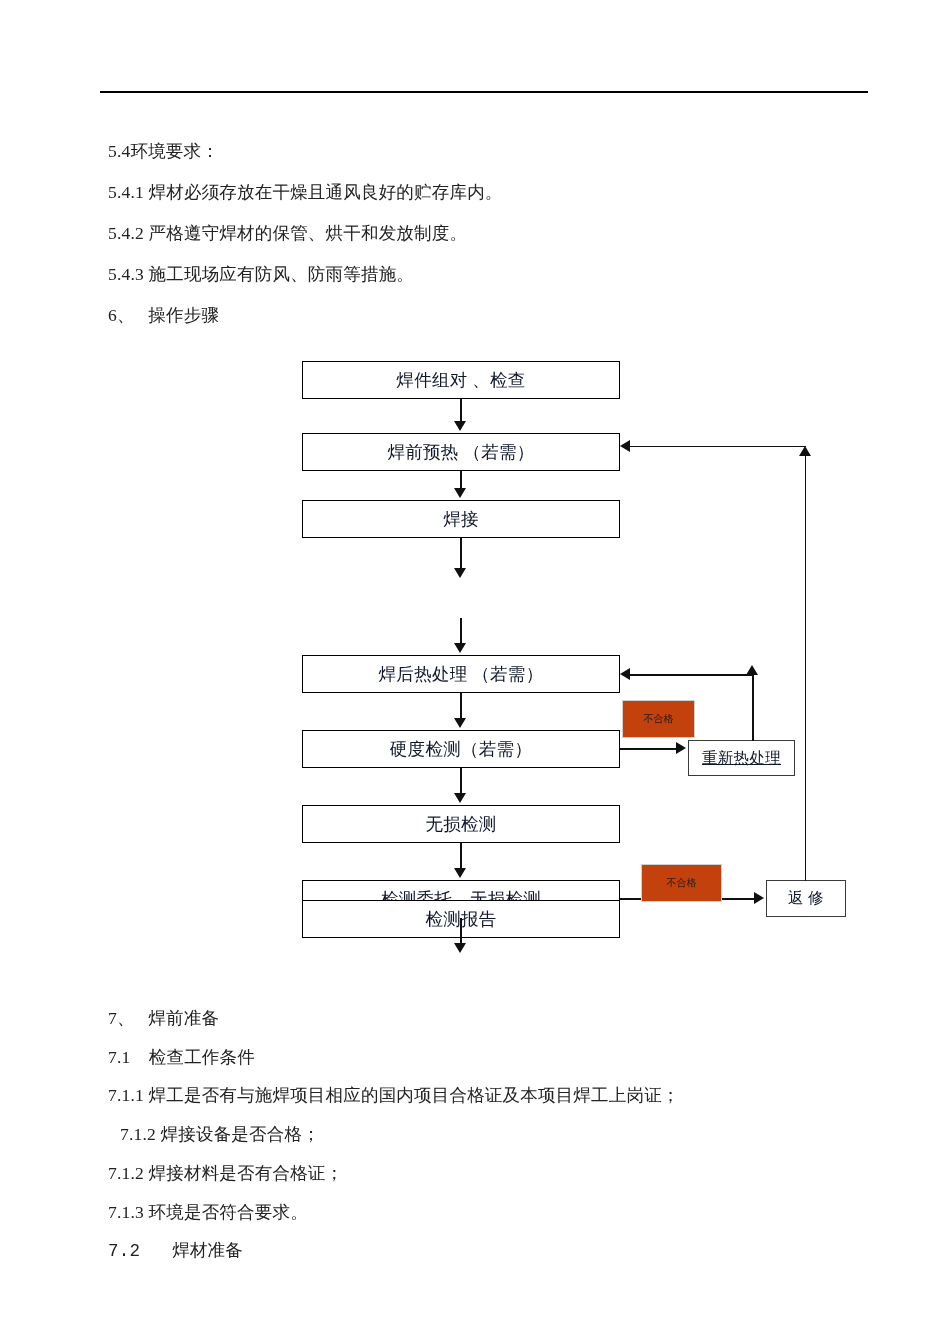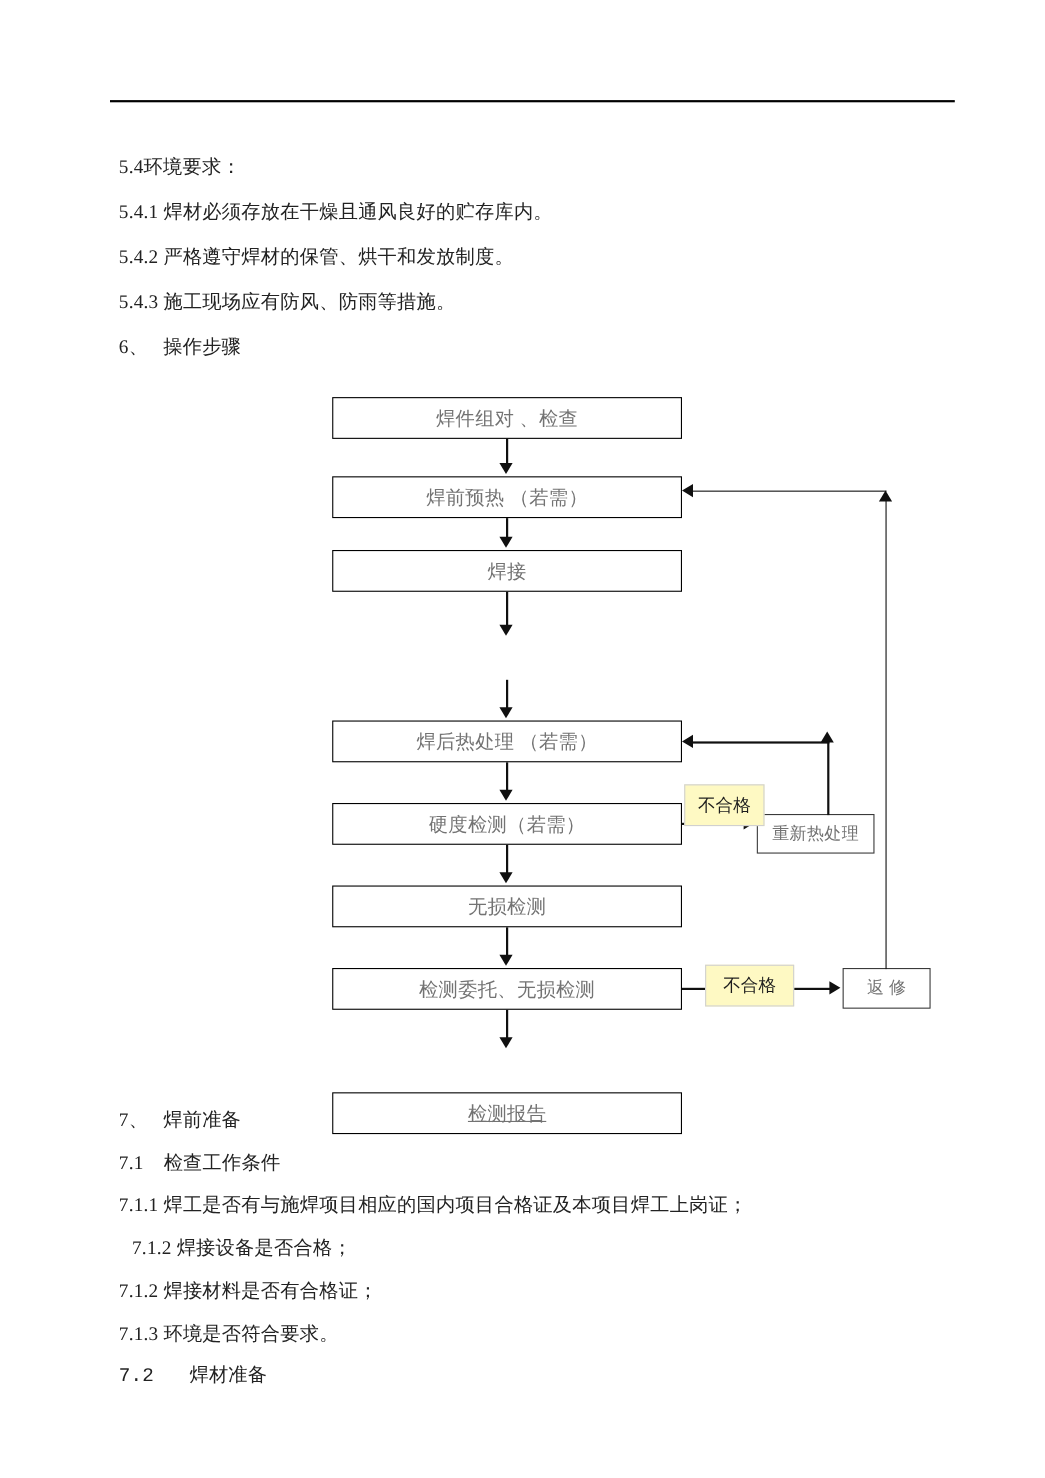--- a/index.html
+++ b/index.html
@@ -49,46 +49,45 @@
   }
   .node {
     position: absolute;
     box-sizing: border-box;
     border: 1.6px solid #000000;
     background: #ffffff;
     display: flex;
     align-items: center;
     justify-content: center;
     font-size: 17.5px;
-    color: #737373;
+    color: #0f172a;
     white-space: pre;
     letter-spacing: 0.3px;
   }
   .node.main {
     left: 302px;
     width: 318px;
     height: 38px;
   }
   .node.side {
     border: 1.4px solid #3a3a3a;
     font-size: 15.5px;
   }
   .label-box {
     position: absolute;
     box-sizing: border-box;
     border: 1px solid #d0d0d0;
-    background: #fef9c3;
+    background: #c2410c;
     display: flex;
     align-items: center;
     justify-content: center;
-    font-size: 16px;
+    font-size: 10px;
     color: #1d1d1d;
     white-space: pre;
     z-index: 3;
-    margin-top: 13px;
   }
   
   .vline {
     position: absolute;
     width: 0;
     border-left: 2.2px solid #101010;
   }
   .hline {
     position: absolute;
     height: 0;
@@ -150,23 +149,23 @@
 
 
     <div class="node main" style="top:655px;">焊后热处理 （若需）</div>
 
     <div class="node main" style="top:730px;">硬度检测（若需）</div>
 
     <div class="node main" style="top:805px;">无损检测</div>
 
     <div class="node main" style="top:880px;">检测委托、无损检测</div>
 
-    <div class="node main" style="top:993px;text-decoration:underline;">检测报告</div>
-
-    <div class="node side" style="left:688px; top:740px; width:107px; height:36px;">重新热处理</div>
+    <div class="node main" style="top:900px;">检测报告</div>
+
+    <div class="node side" style="left:688px; top:740px; width:107px; height:36px;text-decoration:underline;">重新热处理</div>
 
     <div class="node side" style="left:766px; top:880px; width:80px; height:37px;">返 修</div>
 
     <div class="label-box" style="left:622px; top:700px; width:73px; height:38px;">不合格</div>
 
     <div class="label-box" style="left:641px; top:864px; width:81px; height:38px;">不合格</div>
 
     <div class="vline" style="left:460px; top:399px; height:24px;"></div>
     <div class="arrow down" style="left:454px; top:421px;"></div>
 

